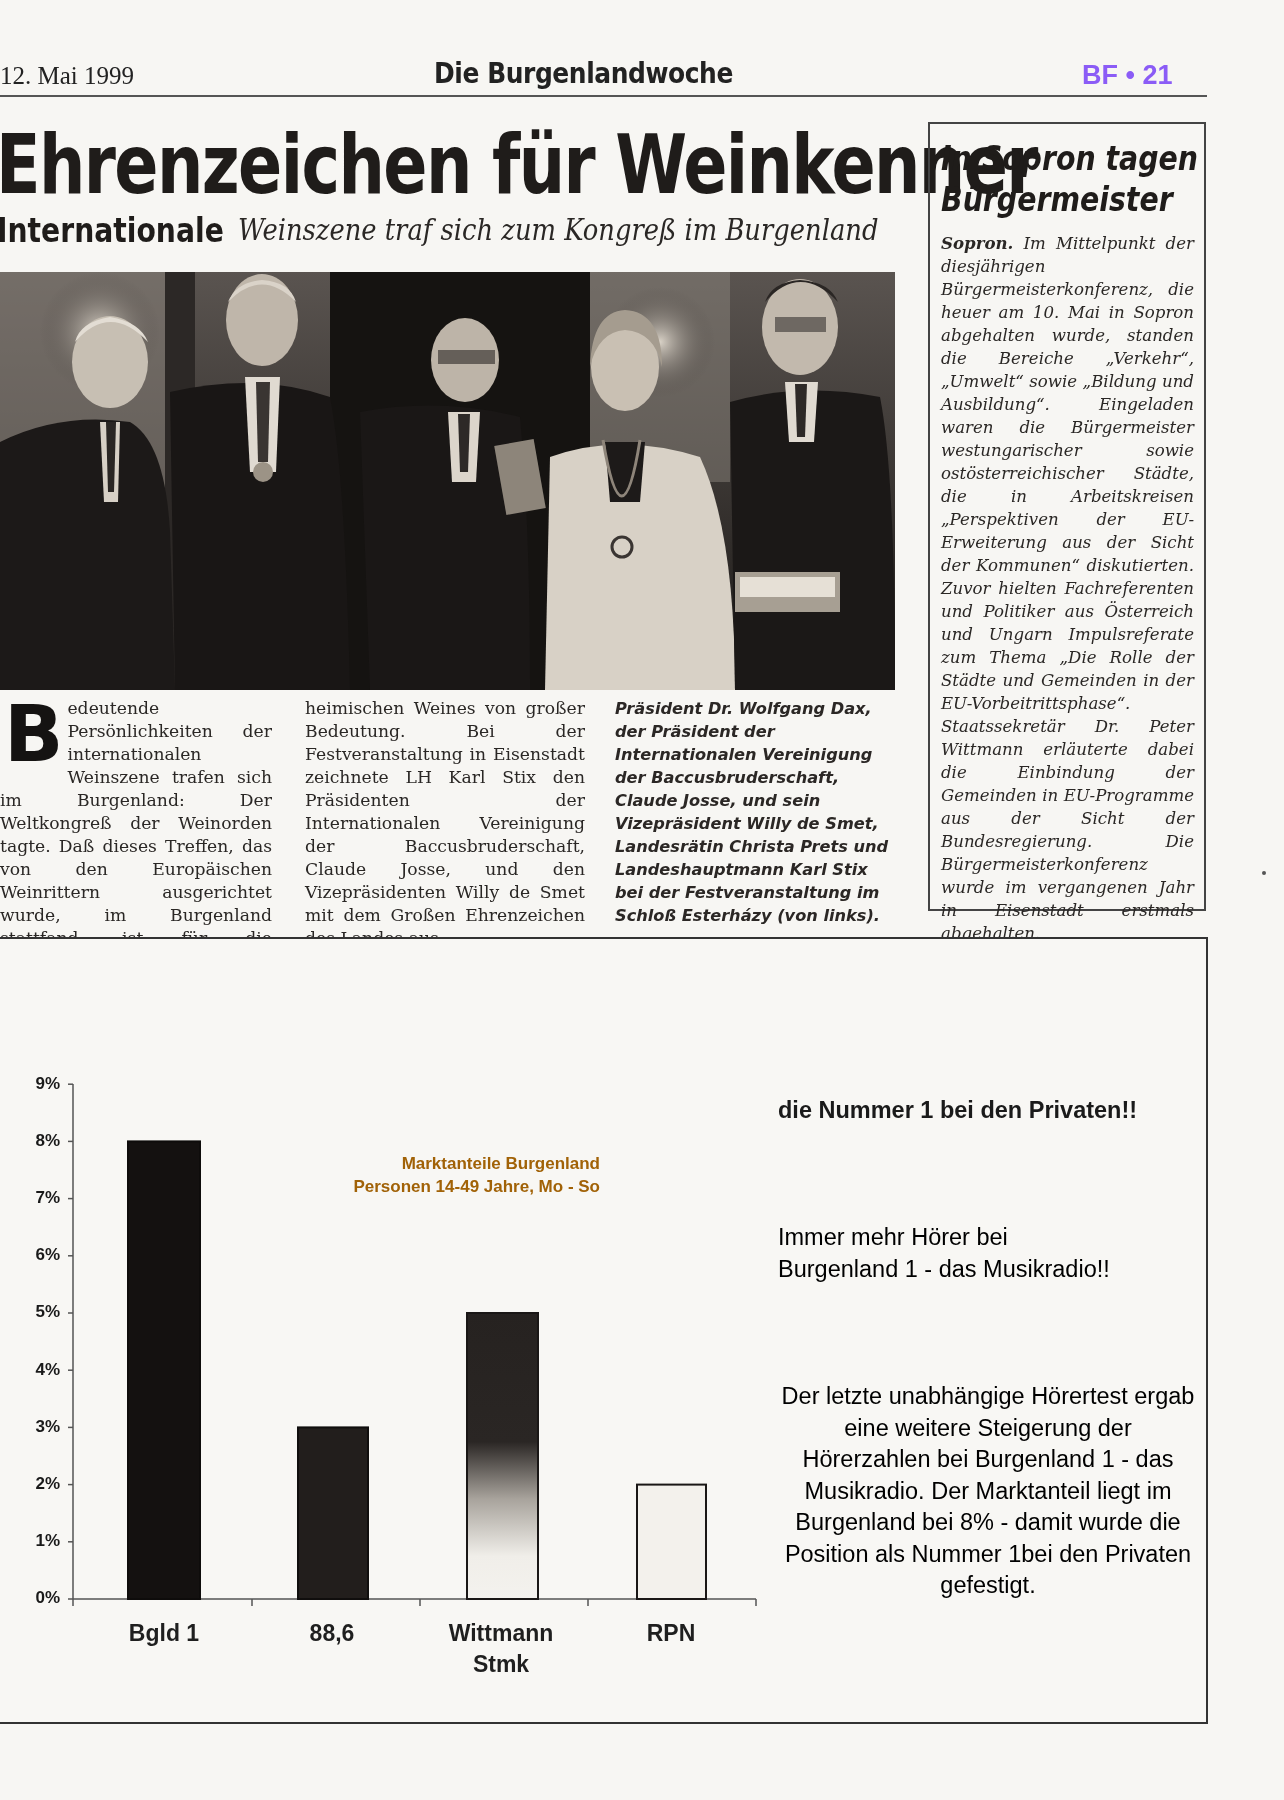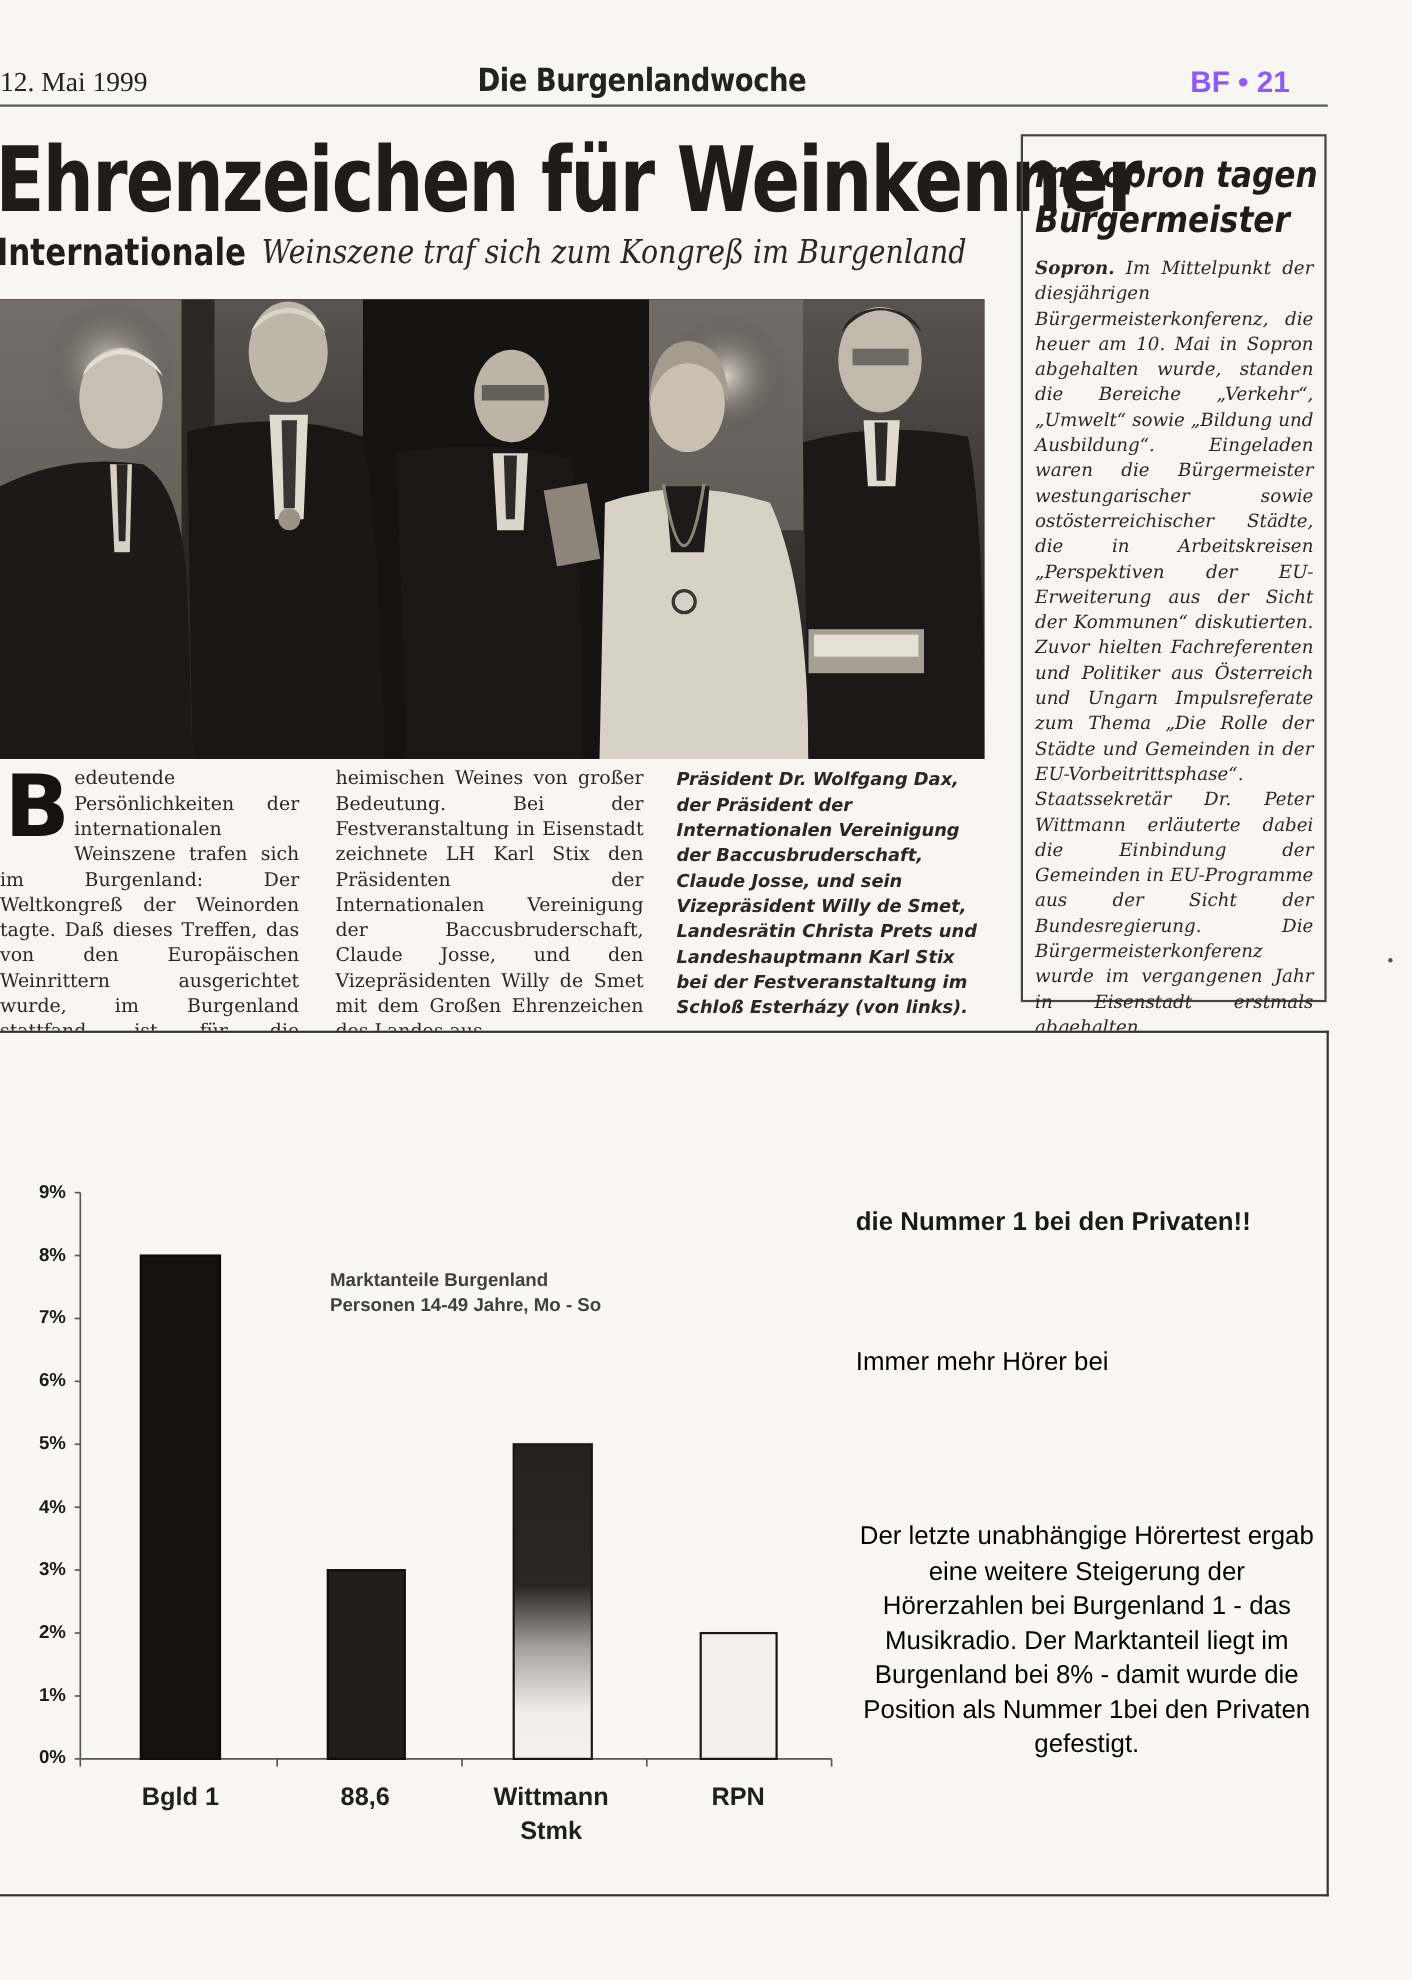--- a/index.html
+++ b/index.html
@@ -33,21 +33,21 @@
   .col p { margin:0; }
 
   
   .sidebar { left:928px; top:122px; width:278px; height:789px; border:2px solid #444; box-sizing:border-box; padding:14px 10px 0 11px;font-style:italic; }
   .sb-title { font-family:"DejaVu Sans", sans-serif; font-weight:bold; font-size:33px; line-height:41px; transform:scaleX(0.86); transform-origin:left; white-space:nowrap; color:#1f1c1a; }
   .sb-body { margin-top:12px; font-size:16.6px; line-height:23px; text-align:justify; color:#2a2725; }
   .sb-lead { font-weight:bold; }
 
   
   .ad { left:0; top:937px; width:1208px; height:787px; border:2px solid #333; border-left:none; box-sizing:border-box; background:#f8f7f4; }
-  .chart-title { left:300px; top:1152px; width:300px; text-align:left; font-family:"Liberation Sans", sans-serif; font-weight:bold; font-size:17px; line-height:23px; color:#404040; }
+  .chart-title { left:300px; top:1152px; width:300px; text-align:right; font-family:"Liberation Sans", sans-serif; font-weight:bold; font-size:17px; line-height:23px; color:#a16207; }
   .ytick-label { font-family:"Liberation Sans", sans-serif; font-weight:bold; font-size:17px; color:#1a1a1a; width:60px; text-align:right; }
   .xlabel { font-family:"Liberation Sans", sans-serif; font-weight:bold; font-size:23px; line-height:31px; text-align:center; color:#1f1f1f; width:150px; }
   .ad-head { left:778px; top:1094px; font-family:"Liberation Sans", sans-serif; font-weight:bold; font-size:23.5px; line-height:32px; color:#1a1a1a; }
   .ad-p { font-family:"Liberation Sans", sans-serif; font-size:23.5px; line-height:31.5px; color:#000000; }
   .ad-p1 { left:778px; top:1222px; }
   .ad-p2 { left:778px; top:1381px; width:420px;text-align:center; }
   .speck { width:4px; height:4px; border-radius:50%; background:#555; }
 </style>
 </head>
 <body>
@@ -209,14 +209,15 @@
 </div>
 <div class="abs xlabel" style="left:596px; top:1618px;">
   <div>RPN</div>
 </div>
 
 <div class="abs ad-head">
   <div>die Nummer 1 bei den Privaten!!</div>
 </div>
 <div class="abs ad-p ad-p1">
   <div>Immer mehr Hörer bei</div>
+  <div>Burgenland 1 - das Musikradio!!</div>
 </div>
 <div class="abs ad-p ad-p2">Der letzte unabhängige Hörertest ergab eine weitere Steigerung der Hörerzahlen bei Burgenland 1 - das Musikradio. Der Marktanteil liegt im Burgenland bei 8% - damit wurde die Position als Nummer 1bei den Privaten gefestigt.</div>
 
 </body></html>

